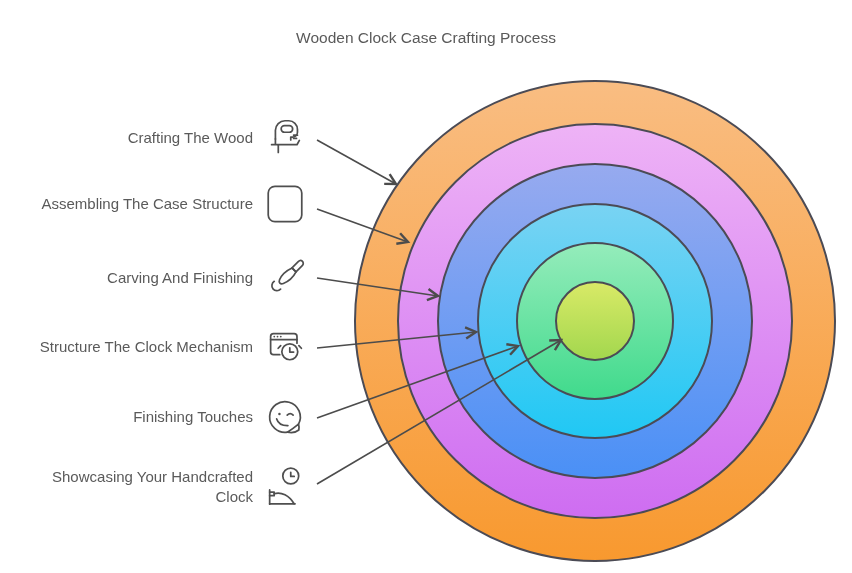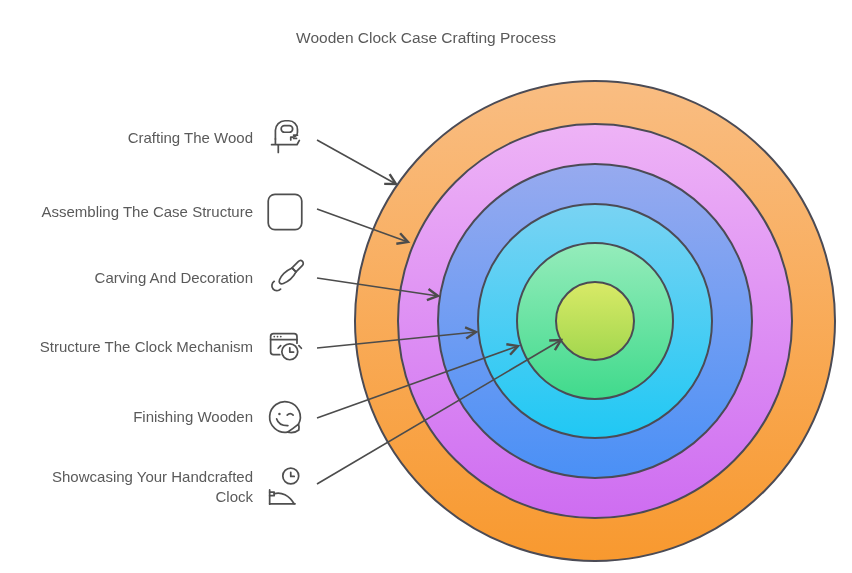--- a/index.html
+++ b/index.html
@@ -88,33 +88,33 @@
           <path d="M14,25 V16 A10,10 0 0 1 24,6 H28 A9,9 0 0 1 37,15 V18 A5,5 0 0 1 32,23 H30 V26"></path>
           <rect x="20" y="11" width="12" height="7" rx="3.5"></rect>
           <path d="M33,21 h4 M33,24.5 h3"></path>
           <path d="M14,25 V31 M10,31 H36.5 L39,26.5"></path>
           <path d="M17,31.5 V39"></path>
         </g>
       </svg>
     </div>
   </div>
 
-  <div class="row" style="top:192px">
+  <div class="row" style="top:184px">
     <div class="step-label">Assembling The Case Structure</div>
     <div class="icon-box">
       <svg width="46" height="48" viewBox="0 0 48 48">
         <g fill="none" stroke-width="1.8" stroke-linecap="round" stroke-linejoin="round" stroke="#4f4f4f">
           <rect x="6.5" y="5.5" width="35" height="37" rx="7"></rect>
         </g>
       </svg>
     </div>
   </div>
 
   <div class="row" style="top:258px">
-    <div class="step-label">Carving And Decoration</div>
+    <div class="step-label">Carving And Finishing</div>
     <div class="icon-box">
       <svg width="46" height="48" viewBox="0 0 48 48">
         <g fill="none" stroke-width="1.8" stroke-linecap="round" stroke-linejoin="round" stroke="#4f4f4f">
           <path d="M42,6.5 C43.4,7.9 43.4,9.8 42,11.2 L35.5,17.7 L31.3,13.5 L37.8,7 C39.2,5.6 40.6,5.1 42,6.5 Z"></path>
           <path d="M31.3,13.5 L35.5,17.7 C32.5,23.5 27.8,27.6 22.3,29.8 C19.1,31 17.1,29 18.3,25.8 C20.5,20.3 25.5,16.3 31.3,13.5 Z"></path>
           <path d="M12.8,27.5 a5.3,5.3 0 1 0 6.6,8.2"></path>
         </g>
       </svg>
     </div>
   </div>
@@ -133,21 +133,21 @@
           </g>
           <path d="M19.5,22.5 l-2.6,2.8 M38.5,22.5 l2.6,2.8"></path>
           <circle cx="29" cy="29" r="8.3" fill="#ffffff"></circle>
           <path d="M29,24.8 V29.3 H33"></path>
         </g>
       </svg>
     </div>
   </div>
 
   <div class="row" style="top:397px">
-    <div class="step-label">Finishing Wooden</div>
+    <div class="step-label">Finishing Touches</div>
     <div class="icon-box">
       <svg width="46" height="48" viewBox="0 0 48 48">
         <g fill="none" stroke-width="1.8" stroke-linecap="round" stroke-linejoin="round" stroke="#4f4f4f">
           <path d="M26.5,39.8 A16,16 0 1 1 38.1,31.5"></path>
           <path d="M26.5,39.8 Q34,41.3 38.4,37.6 Q39.1,34.4 38.1,31.5 Q33,35.8 26.5,39.8 Z"></path>
           <circle cx="18.2" cy="20.8" r="1.3" stroke="none" fill="#4f4f4f"></circle>
           <path d="M26.3,22 Q29.4,18.8 32.5,22"></path>
           <path d="M15.3,26 Q17.6,33.2 27,33"></path>
         </g>
       </svg>

